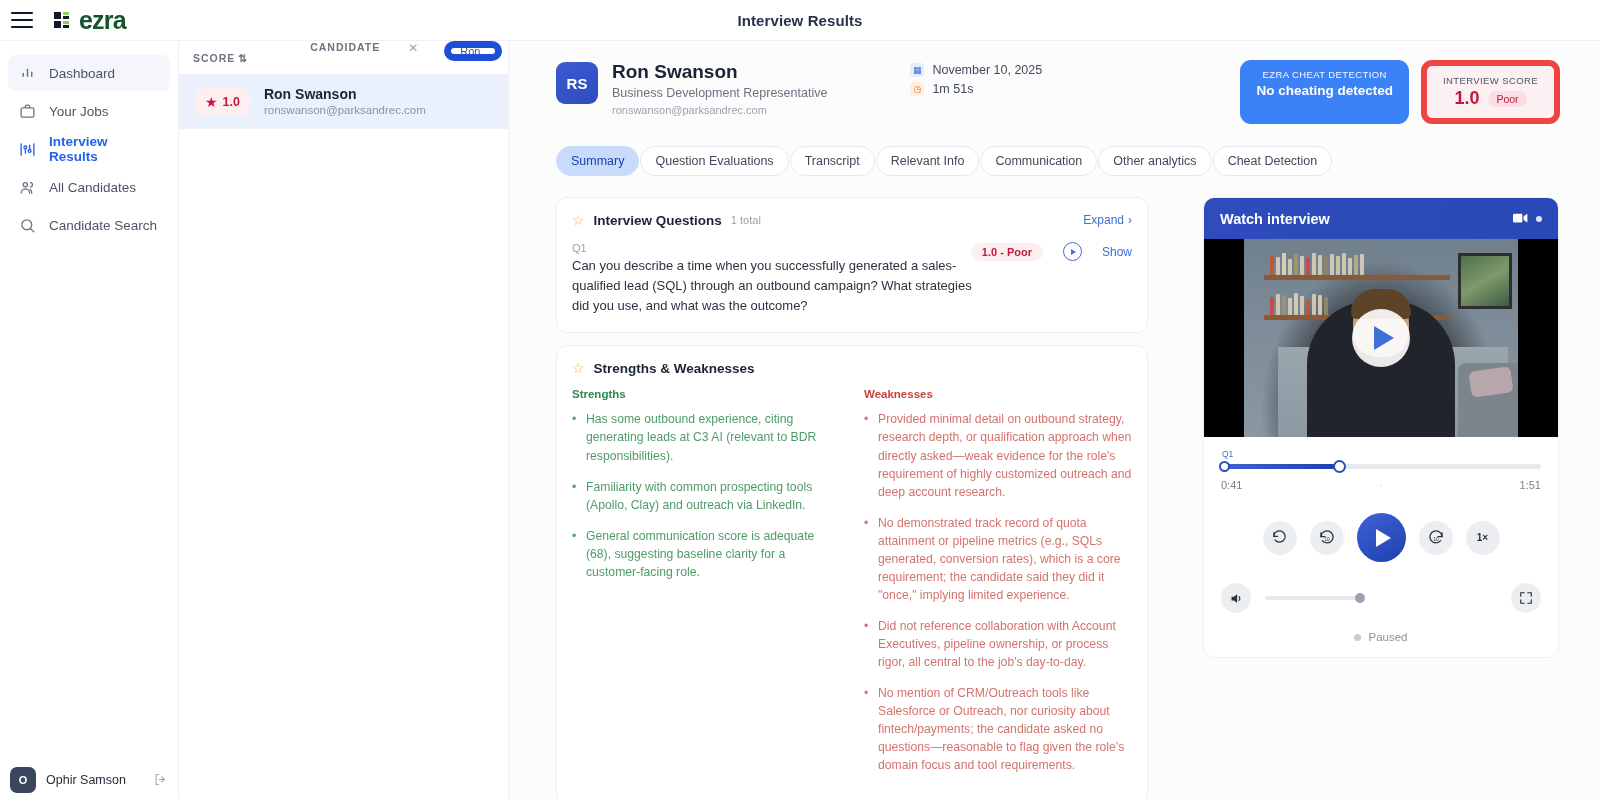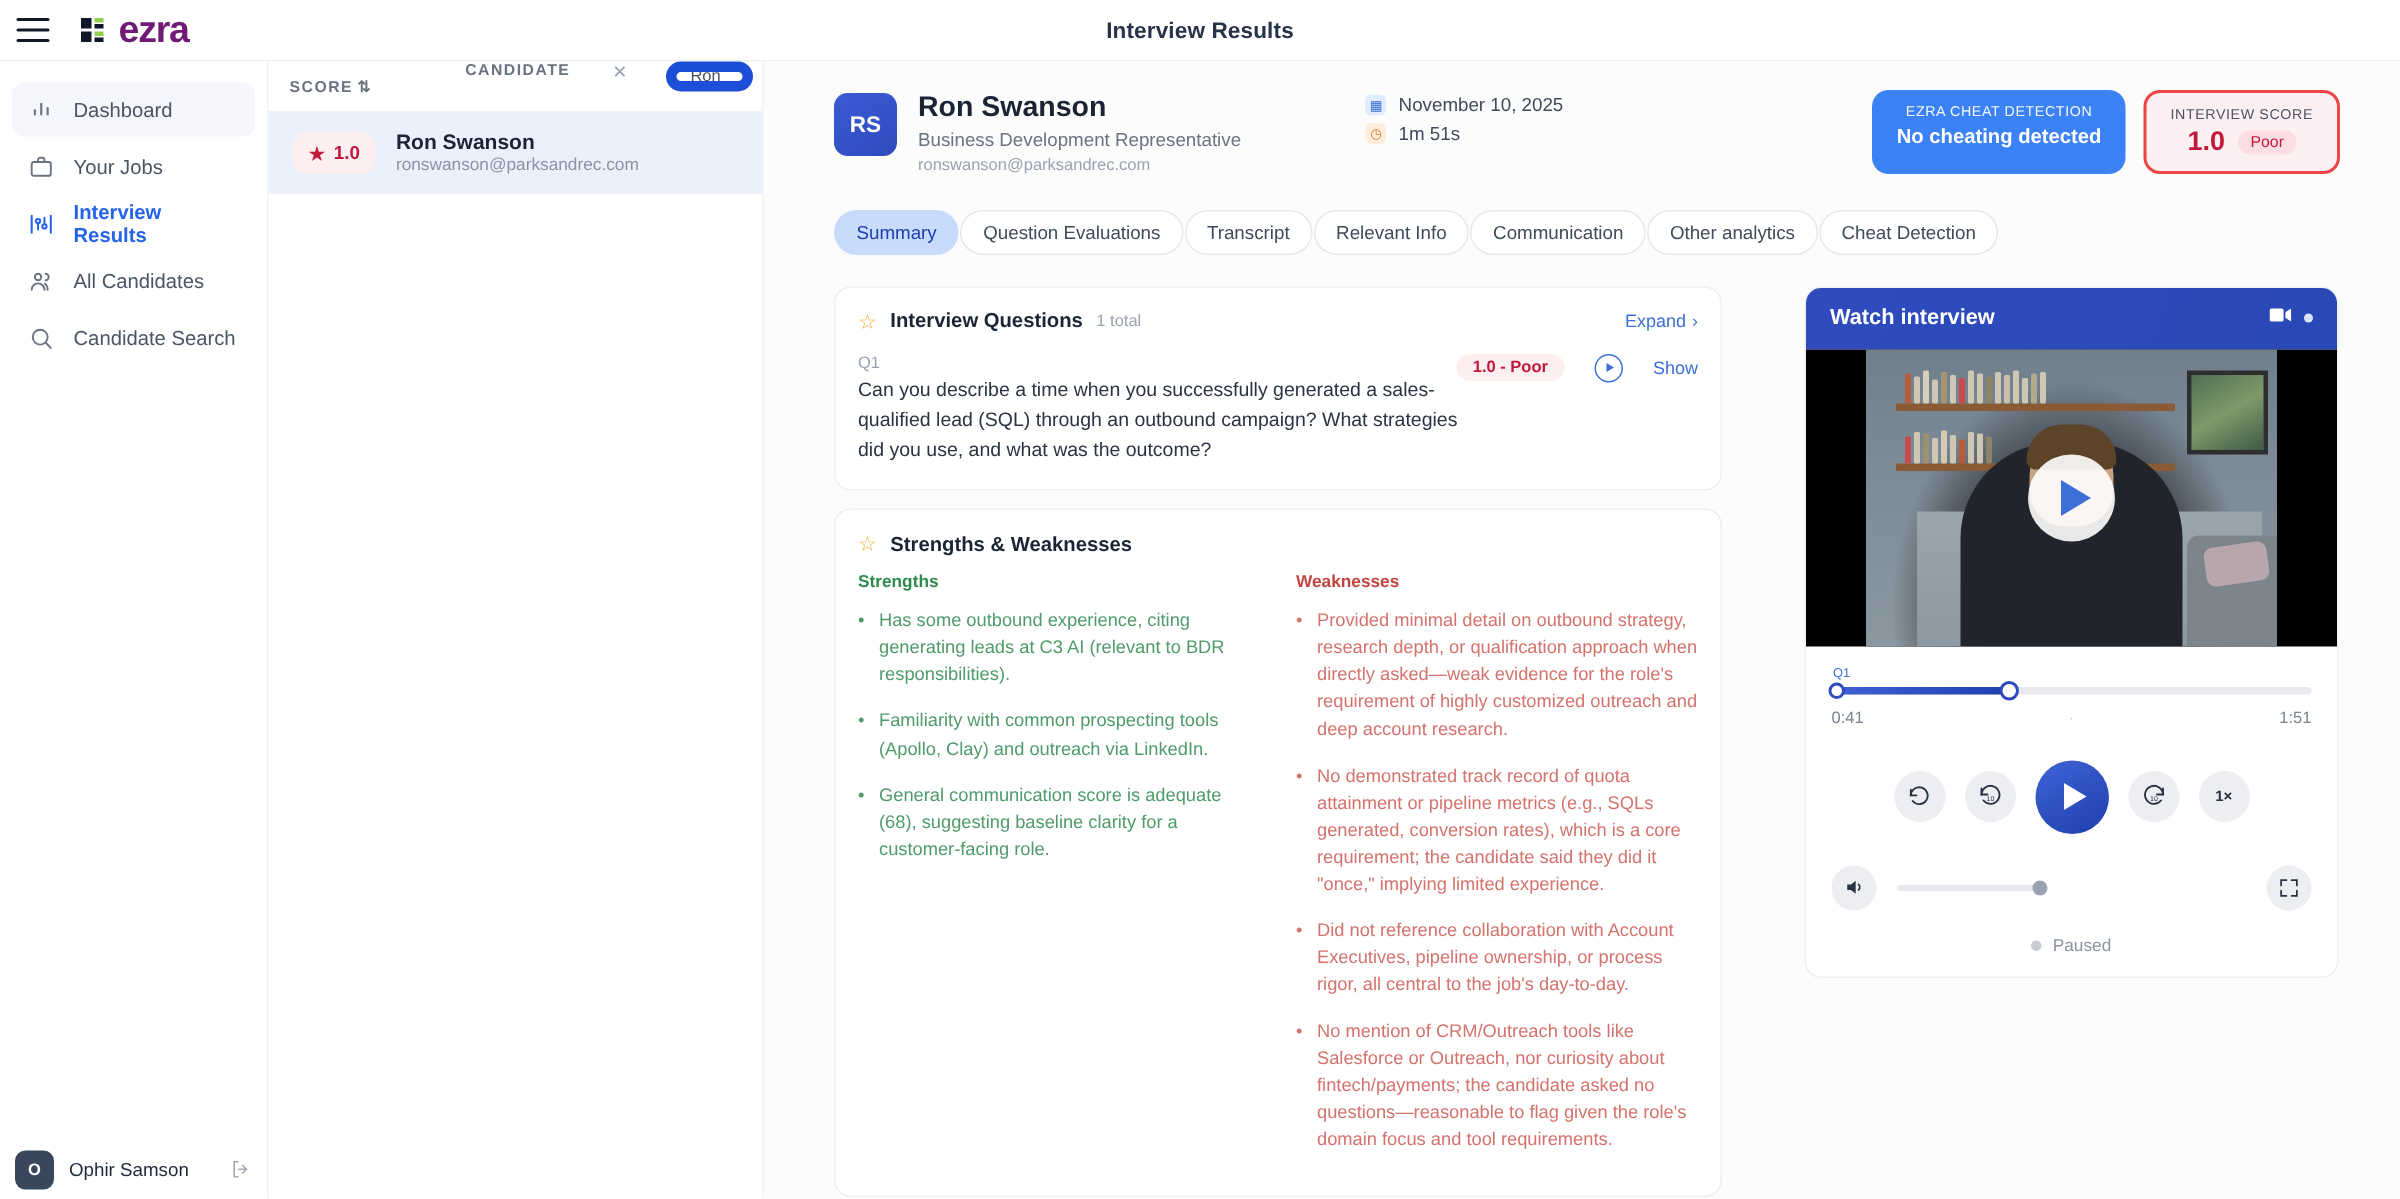--- a/index.html
+++ b/index.html
@@ -20,21 +20,21 @@
   }
   .hamburger {
     width: 22px; height: 16px; margin-left: 11px; margin-right: 20px;
     display: flex; flex-direction: column; justify-content: space-between;
     cursor: pointer;
   }
   .hamburger span { display:block; height: 2px; background: #111827; border-radius: 1px; }
   .brand { display: flex; align-items: center; gap: 6px; }
   .brand-mark { width: 20px; height: 20px; }
   .brand-name {
-    font-size: 25px; font-weight: 700; letter-spacing: -0.8px; color: #701a75;
+    font-size: 25px; font-weight: 700; letter-spacing: -0.8px; color: #14532d;
     line-height: 1;
   }
   .topbar-title {
     position: absolute; left: 0; right: 0; text-align: center;
     font-size: 15px; font-weight: 700; color: #28334a; letter-spacing: 0.1px;
     pointer-events: none;
   }
 
   
   .sidebar {
@@ -136,21 +136,21 @@
   .meta-txt { font-size: 12.5px; color: #414a5a; }
 
   .badges { margin-left: auto; display: flex; gap: 12px; }
   .badge-green {
     background: #3b82f6; border-radius: 11px; color: #fff;
     padding: 9px 16px; min-width: 150px; text-align: center;
   }
   .badge-green .b-lab { font-size: 9.5px; letter-spacing: .4px; opacity: .95; }
   .badge-green .b-val { font-size: 13.5px; font-weight: 700; margin-top: 3px; }
   .badge-red {
-    background: #fdf0f2; border: 2px solid #ef4444; border-radius: 11px;
+    background: #fdf0f2; border: 6px solid #ef4444; border-radius: 11px;
     padding: 9px 16px; text-align: center; min-width: 122px;
   }
   .badge-red .b-lab { font-size: 9.5px; letter-spacing: .4px; color: #4b5563; }
   .badge-red .b-row { display: flex; align-items: center; justify-content: center; gap: 9px; margin-top: 2px; }
   .badge-red .b-num { font-size: 18px; font-weight: 700; color: #c2183c; }
   .badge-red .b-tag {
     font-size: 10.5px; color: #c2183c; background: #fbdde3;
     border-radius: 9px; padding: 2px 8px;
   }
 

